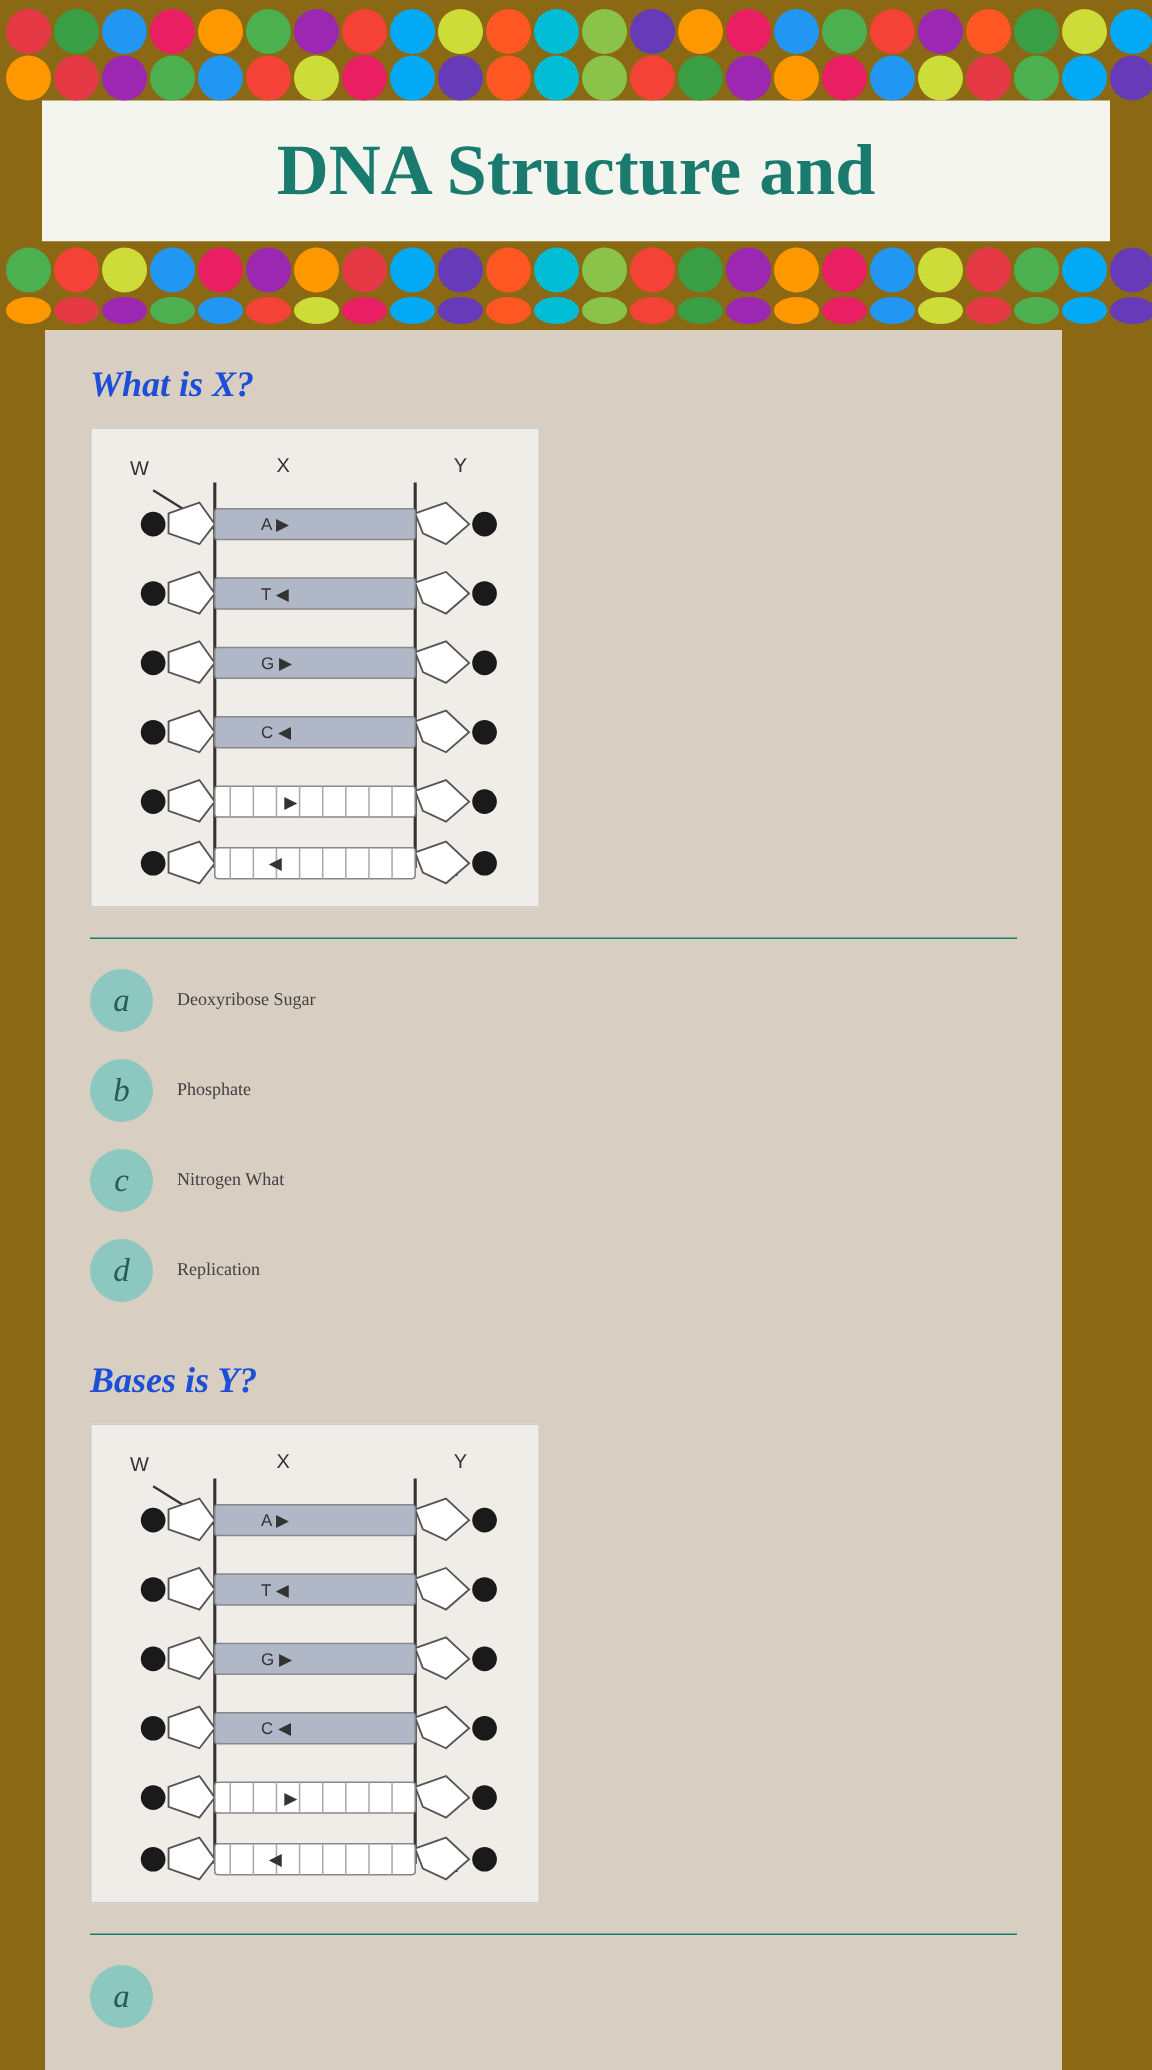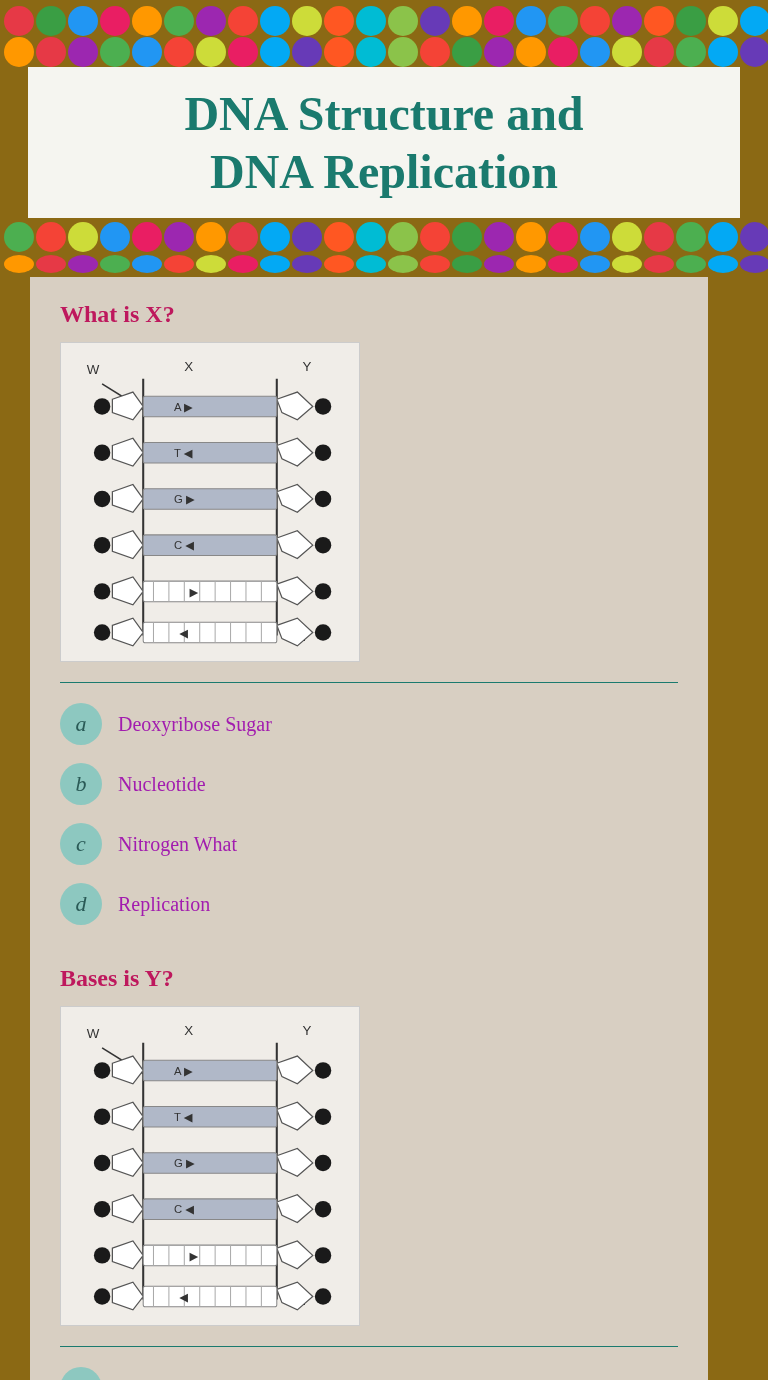--- a/index.html
+++ b/index.html
@@ -21,25 +21,26 @@
 
     .title-text {
       color: #1a7a6e;
       font-size: 48px;
       font-weight: bold;
       line-height: 1.2;
       font-family: Georgia, serif;
     }
 
     .question-label {
-      color: #be185d;
+      color: #1d4ed8;
       font-size: 24px;
       font-weight: bold;
       margin-bottom: 14px;
       font-family: Georgia, serif;
+      font-style: italic;
     }
 
     .dna-image-box {
       background: #f0ede8;
       border: 1px solid #ccc;
       width: 300px;
       height: 320px;
       margin-bottom: 20px;
       position: relative;
       overflow: hidden;
@@ -82,22 +83,22 @@
       align-items: center;
       justify-content: center;
       font-size: 22px;
       font-style: italic;
       font-family: Georgia, serif;
       color: #2a5a56;
       flex-shrink: 0;
     }
 
     .option-text {
-      font-size: 20px;
-      color: #a21caf;
+      font-size: 12px;
+      color: #404040;
       font-family: Georgia, serif;
     }
 
     
     .question-section {
       margin-bottom: 20px;
     }
   </style>
 </head>
 <body>
@@ -156,21 +157,20 @@
       <div style="width:30px;height:30px;border-radius:50%;background:#e63946;flex-shrink:0;"></div>
       <div style="width:30px;height:30px;border-radius:50%;background:#4caf50;flex-shrink:0;"></div>
       <div style="width:30px;height:30px;border-radius:50%;background:#03a9f4;flex-shrink:0;"></div>
       <div style="width:30px;height:30px;border-radius:50%;background:#673ab7;flex-shrink:0;"></div>
     </div>
   </div>
 
   <div style="background:#f5f5f0; margin:0 28px; padding:18px 24px; text-align:center;">
     <div class="title-text">
       <span>DNA Structure and</span><br>
-      <span>DNA Replication</span>
     </div>
   </div>
 
   <div style="width:100%; display:flex; flex-direction:column; gap:1px; background:#8B6914; padding:4px 0 0 0;">
     <div style="display:flex; width:100%; gap:2px; padding: 0 4px;">
       <div style="width:30px;height:30px;border-radius:50%;background:#4caf50;flex-shrink:0;"></div>
       <div style="width:30px;height:30px;border-radius:50%;background:#f44336;flex-shrink:0;"></div>
       <div style="width:30px;height:30px;border-radius:50%;background:#cddc39;flex-shrink:0;"></div>
       <div style="width:30px;height:30px;border-radius:50%;background:#2196F3;flex-shrink:0;"></div>
       <div style="width:30px;height:30px;border-radius:50%;background:#e91e63;flex-shrink:0;"></div>
@@ -320,21 +320,21 @@
         <div class="option-item">
           <div class="option-badge">
               <em>a</em>
             </div>
           <span class="option-text">Deoxyribose Sugar</span>
         </div>
         <div class="option-item">
           <div class="option-badge">
               <em>b</em>
             </div>
-          <span class="option-text">Nucleotide</span>
+          <span class="option-text">Phosphate</span>
         </div>
         <div class="option-item">
           <div class="option-badge">
               <em>c</em>
             </div>
           <span class="option-text">Nitrogen What</span>
         </div>
         <div class="option-item">
           <div class="option-badge">
               <em>d</em>

